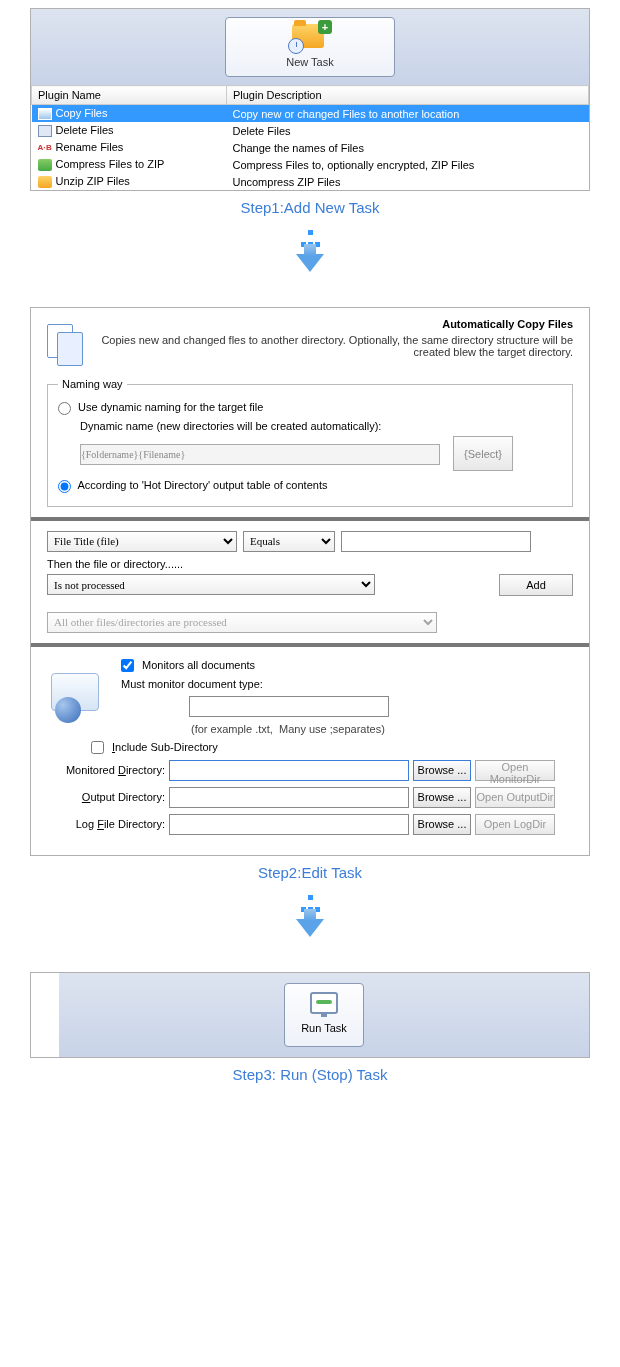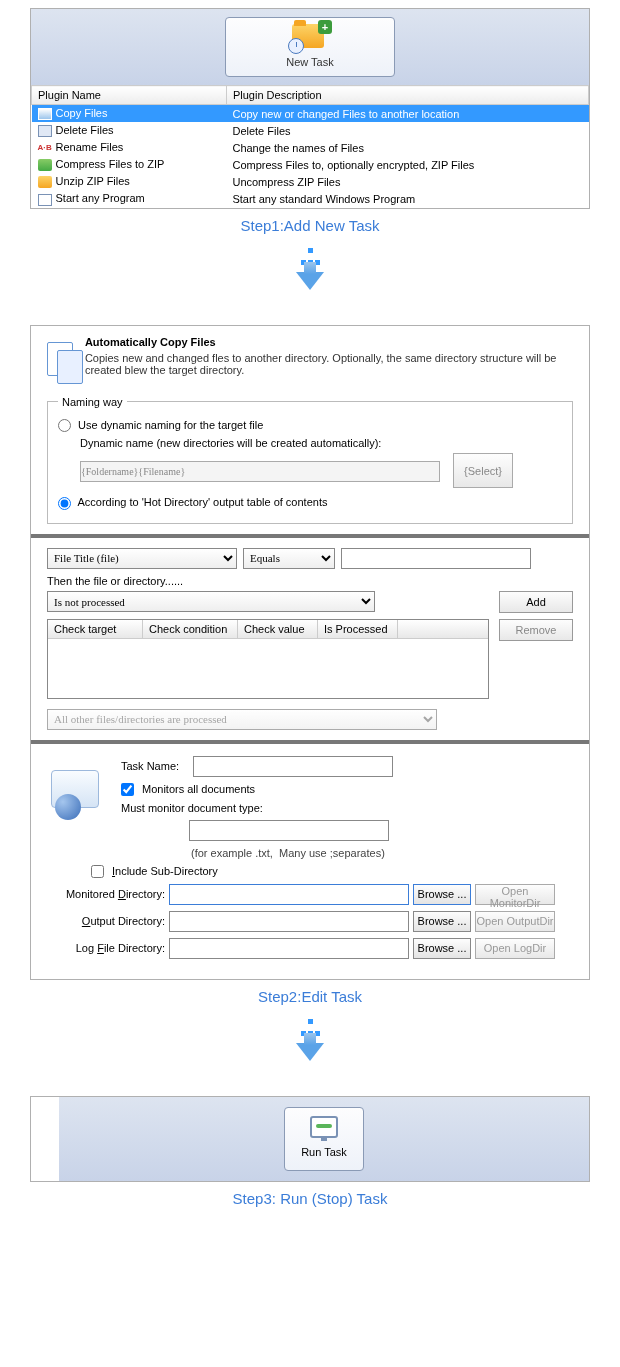--- a/index.html
+++ b/index.html
@@ -18,21 +18,21 @@
 .table th { text-align: left; background: linear-gradient(to bottom, #fff, #ececec); border: 1px solid #ccc; padding: 3px 6px; font-weight: normal; font-size: 11px; }
 .table td { padding: 2px 6px; font-size: 11px; }
 .table tr.selected td { background: #3399ff; color: #fff; }
 .row-ico { display: inline-block; width: 14px; height: 12px; margin-right: 4px; vertical-align: middle; }
 .step-label { text-align: center; color: #3b7dd8; font-size: 15px; margin: 6px 0 10px; }
 .arrow-dots { text-align: center; margin: 8px 0 2px; }
 .dot { display: inline-block; width: 5px; height: 5px; background: #3399ff; margin: 1px; }
 .arrow-down { width: 0; height: 0; border-left: 14px solid transparent; border-right: 14px solid transparent; border-top: 18px solid #5aa3e8; margin: 0 auto; position: relative; }
 .arrow-down::before { content: ""; position: absolute; top: -28px; left: -6px; width: 12px; height: 12px; background: linear-gradient(to bottom, #9cc5ec, #5aa3e8); }
 .step2-panel { border: 1px solid #b0b0b0; margin: 35px 30px 8px; padding: 10px 16px 14px; background: #fff; }
-.copy-header { display: flex; gap: 4px; margin-bottom: 10px; }
+.copy-header { display: flex; gap: 12px; margin-bottom: 10px; text-align: right; }
 .copy-ico { width: 44px; height: 50px; position: relative; }
 .doc { position: absolute; width: 26px; height: 34px; background: #fff; border: 1px solid #6596d4; border-radius: 2px; }
 .doc.back { top: 6px; left: 0; } .doc.front { top: 14px; left: 10px; background: #e8f0ff; }
 .copy-title { font-weight: bold; font-size: 11px; margin-bottom: 4px; }
 .copy-desc { font-size: 11px; color: #333; }
 fieldset { border: 1px solid #bbb; padding: 8px 10px 10px; margin-bottom: 8px; }
 legend { font-size: 11px; padding: 0 4px; }
 .radio-row { margin: 3px 0; font-size: 11px; }
 input[type=radio], input[type=checkbox] { vertical-align: middle; margin-right: 4px; }
 .indent { margin-left: 22px; margin-top: 5px; }
@@ -107,24 +107,20 @@
       <td>Change the names of Files</td>
     </tr>
     <tr>
       <td><span class="row-ico" style="background:linear-gradient(#8c6,#4a4);border-radius:2px"></span><span>Compress Files to ZIP</span></td>
       <td>Compress Files to, optionally encrypted, ZIP Files</td>
     </tr>
     <tr>
       <td><span class="row-ico" style="background:linear-gradient(#fdd468,#f5a623);border-radius:2px"></span><span>Unzip ZIP Files</span></td>
       <td>Uncompress ZIP Files</td>
     </tr>
-    <tr>
-      <td><span class="row-ico" style="background:#fff;border:1px solid #7a92b5"></span><span>Start any Program</span></td>
-      <td>Start any standard Windows Program</td>
-    </tr>
   </tbody>
     </table>
 </div>
 <div class="step-label">Step1:Add New Task</div>
 <div class="arrow-dots">
   <div><span class="dot"></span></div>
   <div><span class="dot"></span><span class="dot"></span><span class="dot"></span></div>
   <div style="height:4px"></div>
   <div class="arrow-down"></div>
 </div>
@@ -169,49 +165,32 @@
     <input class="txt-input" style="width: 190px;">
   </div>
   <div class="then-lbl">Then the file or directory......</div>
   <div class="filter-row">
     <select class="combo wide-combo">
       <option>Is not processed</option>
     </select>
     <div style="flex:1"></div>
     <button class="btn">Add</button>
   </div>
-  <div class="rule-area">
-    <div class="rule-list">
-      <div class="hdr">
-        <div style="width:95px">Check target</div>
-        <div style="width:95px">Check condition</div>
-        <div style="width:80px">Check value</div>
-        <div style="width:80px">Is Processed</div>
-      </div>
-    </div>
-    <div class="rule-btns">
-      <button class="btn disabled">Remove</button>
-    </div>
-  </div>
   <select class="combo all-other" disabled="">
     <option>All other files/directories are processed</option>
   </select>
 
   <div class="divider"></div>
 
   <div class="task-area">
     <div class="globe-ico">
       <div class="folder-big"></div>
         <div class="globe"></div>
     </div>
     <div style="flex:1">
-      <div class="form-row">
-        <label class="l">Task Name:</label>
-        <input class="txt-input" style="width: 200px;">
-      </div>
       <div class="form-row">
         <input type="checkbox" checked="" style="">
         <span>Monitors all documents</span>
       </div>
       <div class="form-row" style="margin-top:2px">
         <span>Must monitor document type:</span>
       </div>
       <div class="form-row" style="margin-left:68px">
         <input class="txt-input" style="width: 200px;">
       </div>

